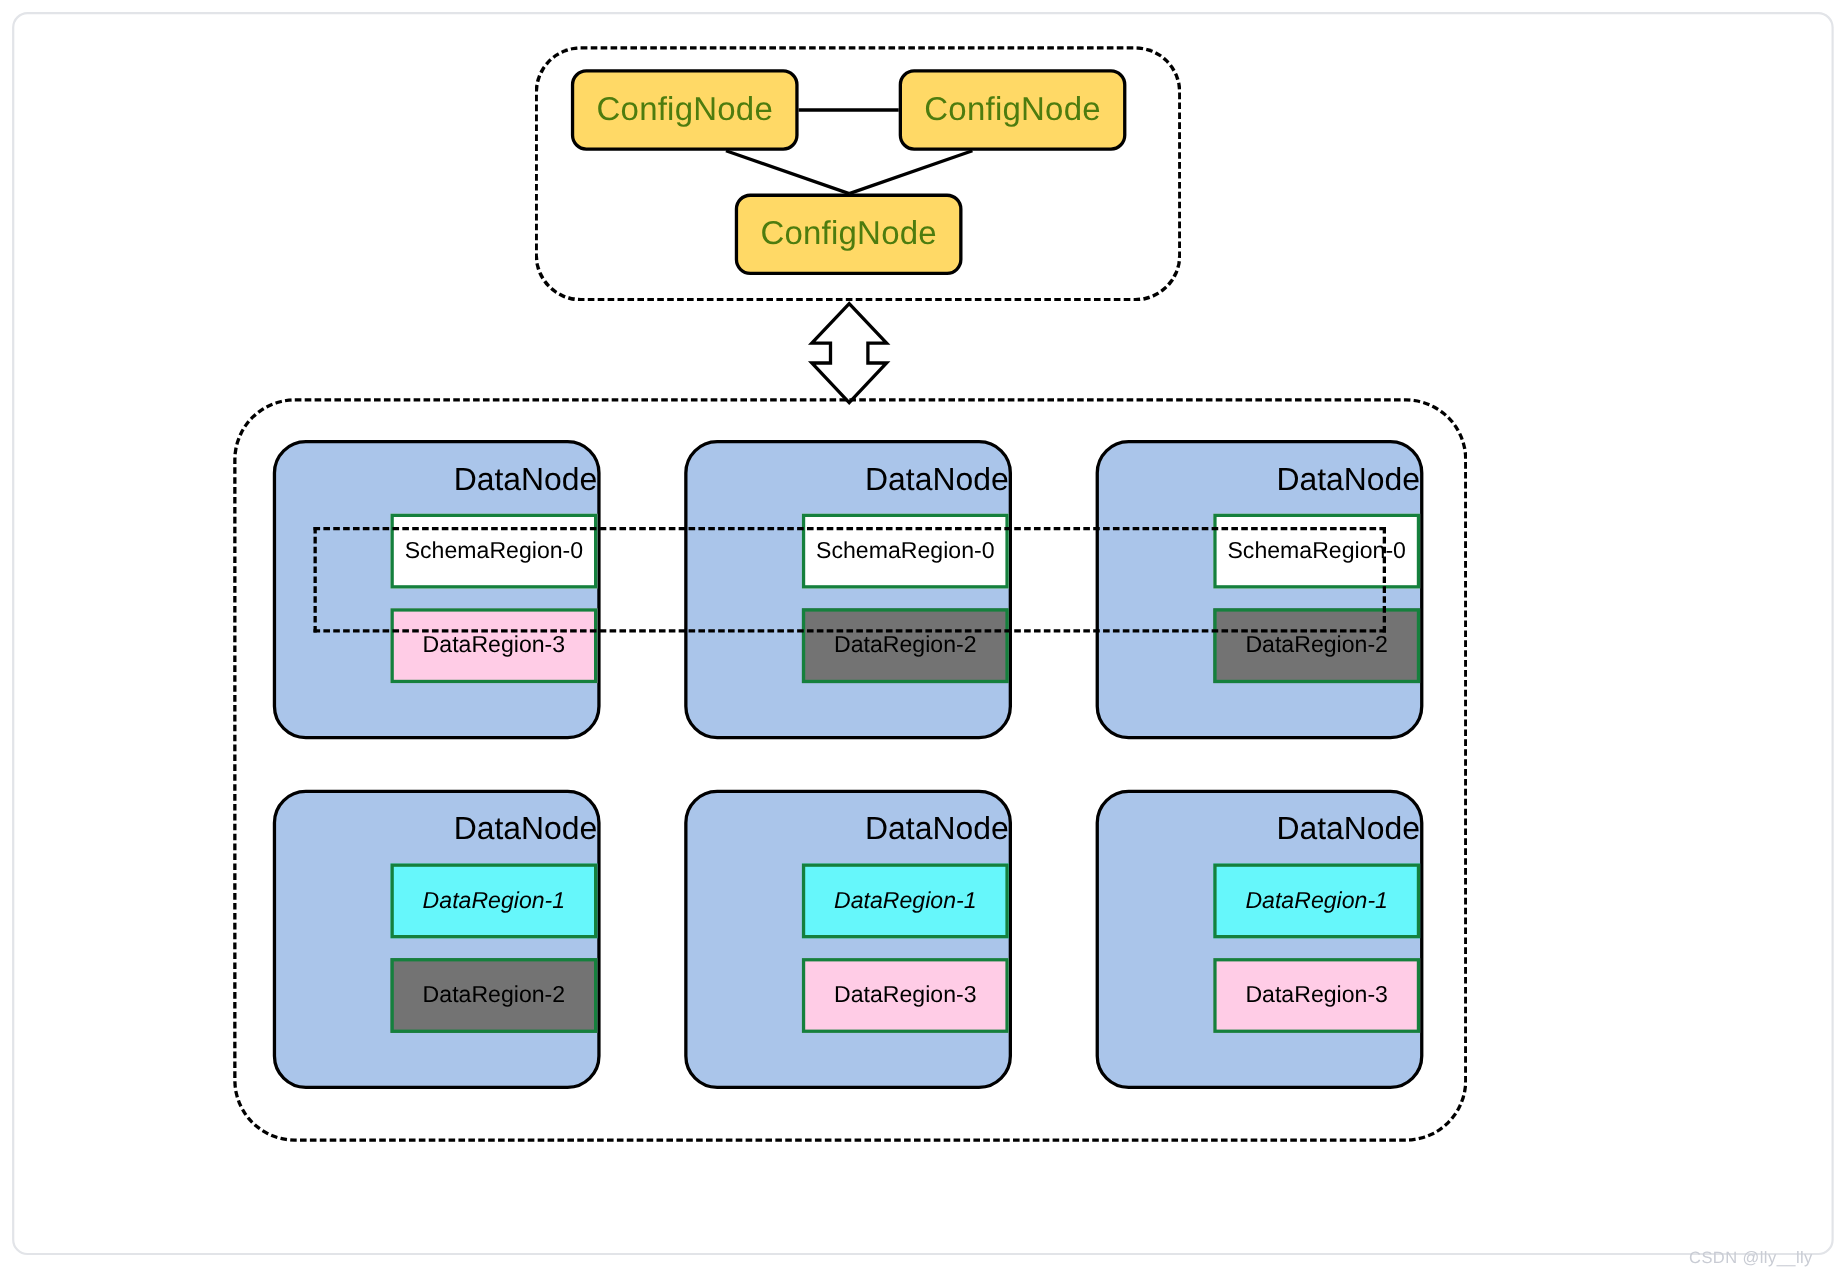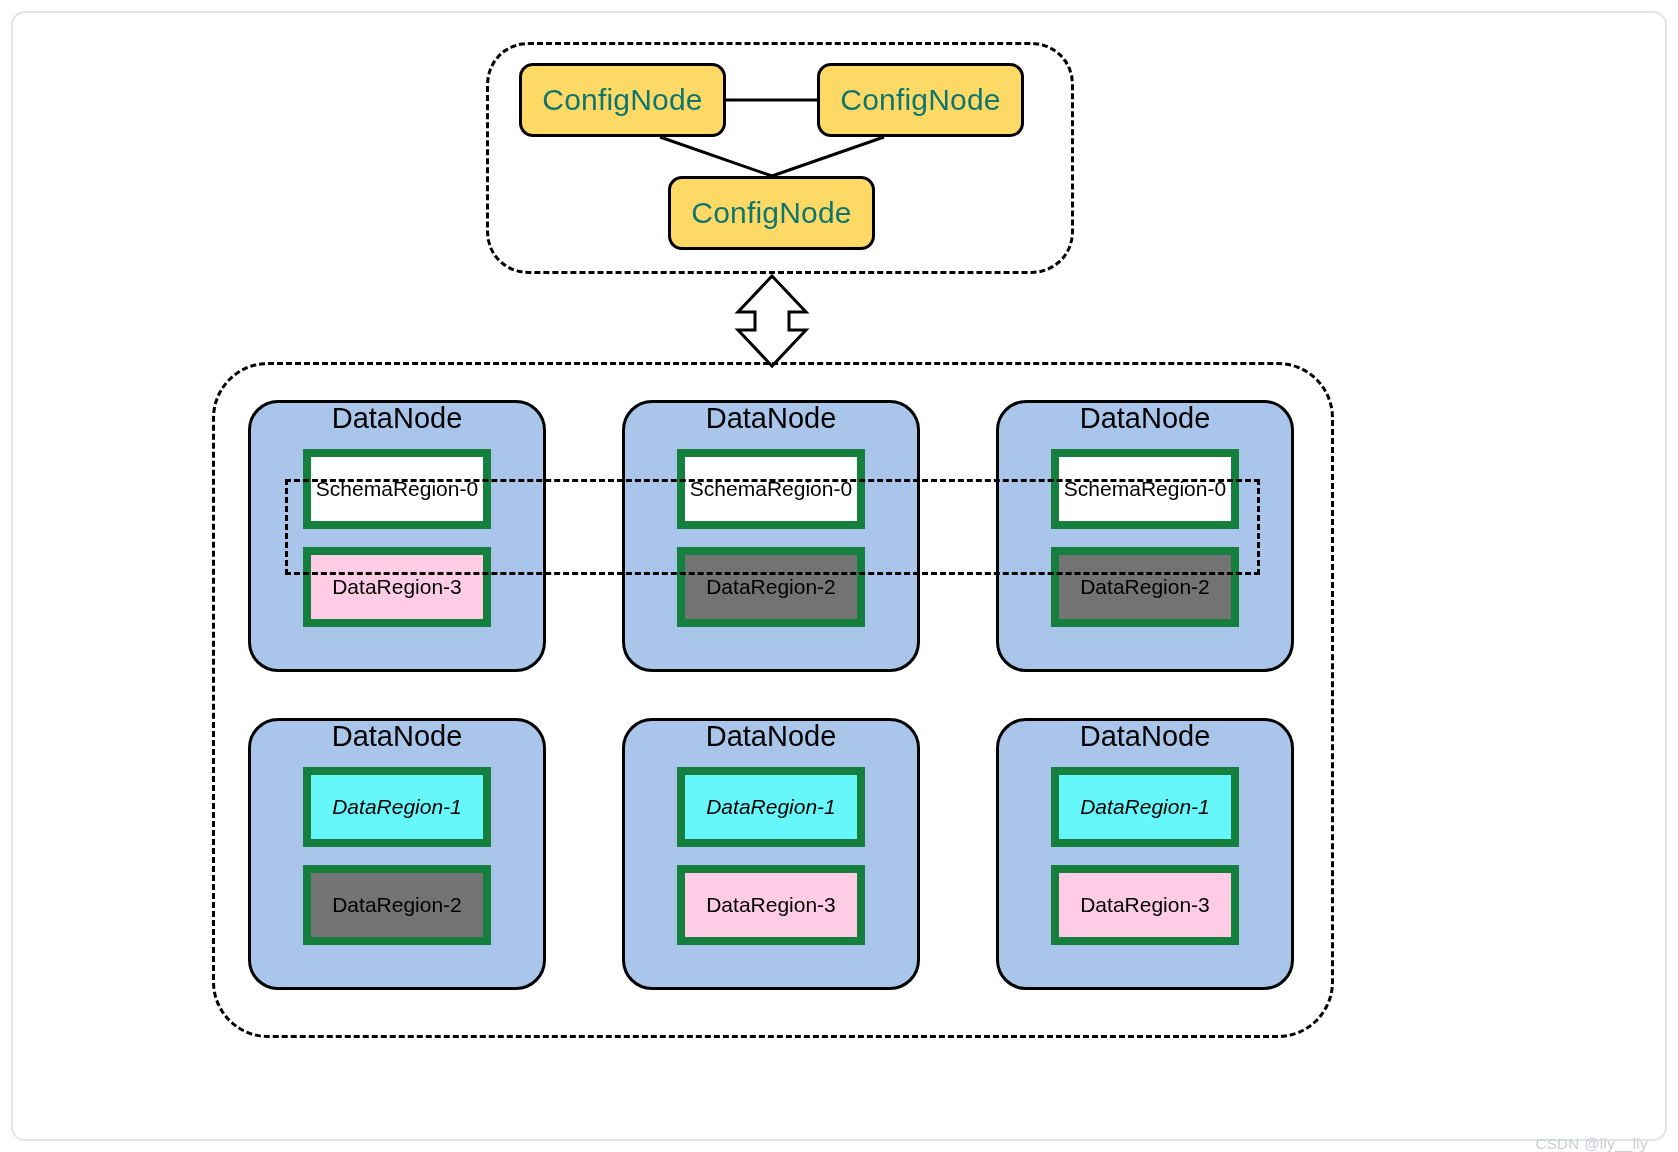--- a/index.html
+++ b/index.html
@@ -57,21 +57,21 @@
   .confignode {
     position: absolute;
     box-sizing: border-box;
     background: #ffd966;
     border: 3px solid #000000;
     border-radius: 14px;
     display: flex;
     align-items: center;
     justify-content: center;
     font-size: 30px;
-    color: #0f766e;
+    color: #4d7c0f;
     letter-spacing: 0.2px;
   }
   #confignode-1 { left: 519px; top: 63px;  width: 207px; height: 74px; }
   #confignode-2 { left: 817px; top: 63px;  width: 207px; height: 74px; }
   #confignode-3 { left: 668px; top: 176px; width: 207px; height: 74px; }
 
   
   .link-svg {
     position: absolute;
     left: 0;
@@ -84,33 +84,34 @@
 
   
   .datanode {
     position: absolute;
     box-sizing: border-box;
     background: #aac5ea;
     border: 3px solid #000000;
     border-radius: 30px;
     display: flex;
     flex-direction: column;
-    align-items: center;
+    align-items: flex-end;
+    padding-top: 18px;
   }
   .datanode .dn-title {
     font-size: 29px;
     color: #000000;
     line-height: 1.1;
     margin-bottom: 14px;
   }
   .region {
     box-sizing: border-box;
     width: 188px;
-    height: 80px;
-    border: 8px solid #15803d;
+    height: 68px;
+    border: 3px solid #15803d;
     display: flex;
     align-items: center;
     justify-content: center;
     font-size: 21px;
     color: #000000;
     margin-bottom: 18px;
   }
   .region.schema  { background: #ffffff; }
   .region.pink    { background: #ffcce6; }
   .region.green   { background: #737373; }

